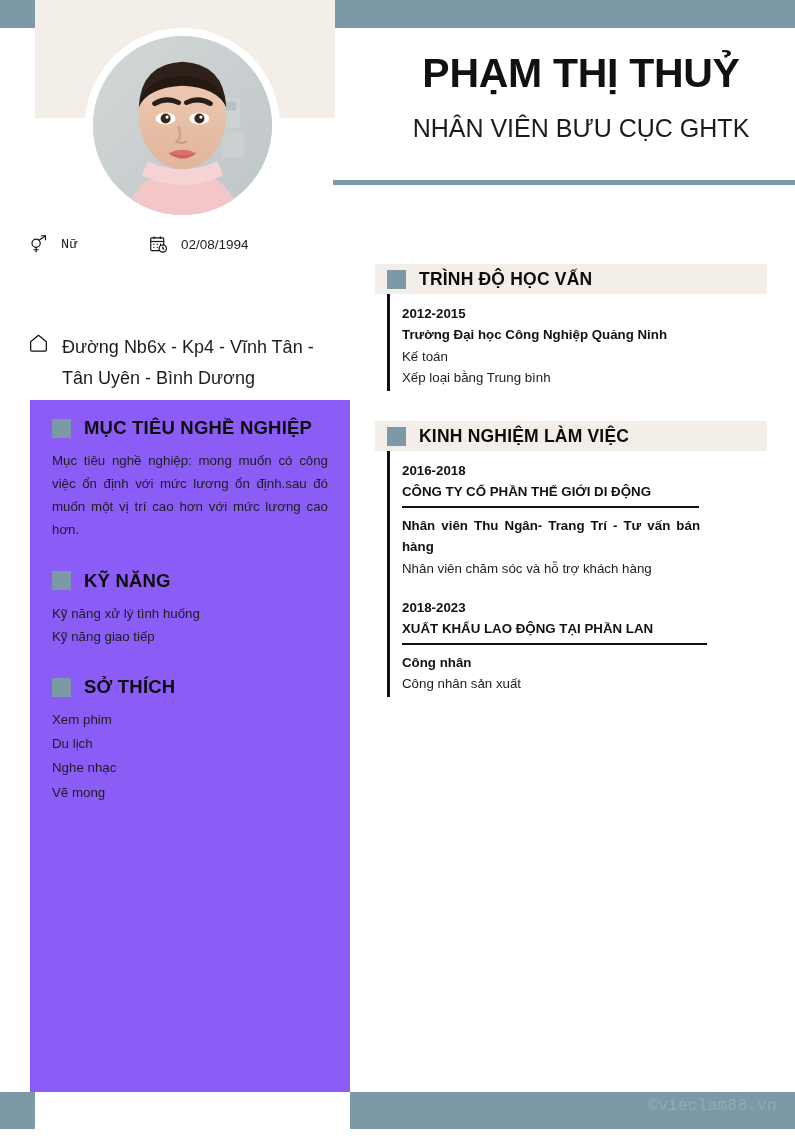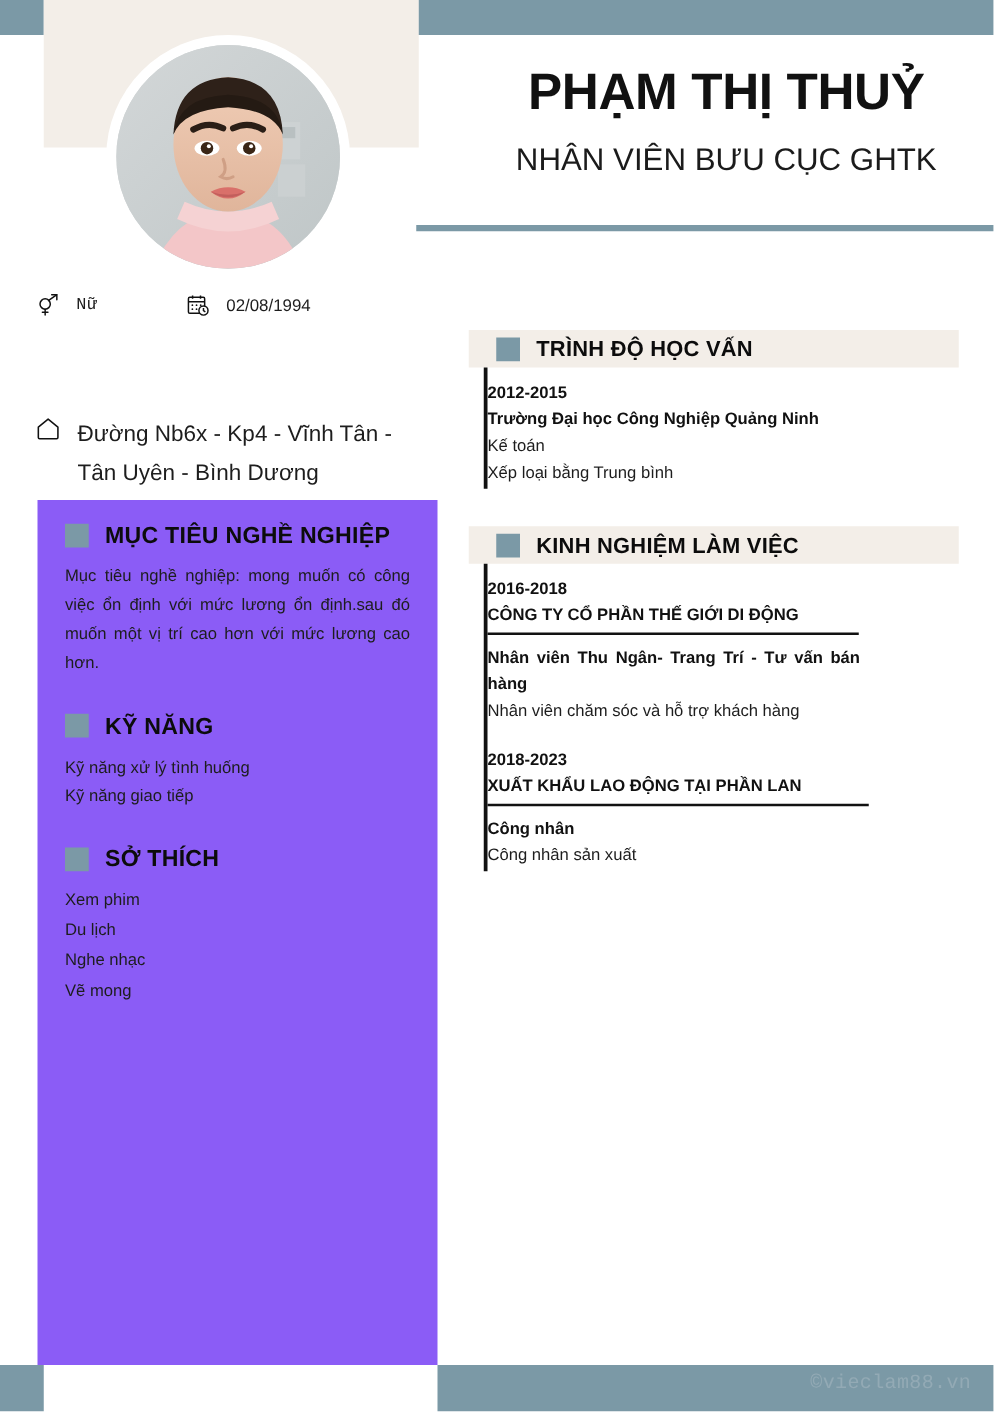--- a/index.html
+++ b/index.html
@@ -81,26 +81,26 @@
   }
   .job {
     position:absolute; left:21px; top:113px; width:420px;
     font-size:25px; color:#1b1b1b; text-align:center; line-height:1.2;
     white-space:nowrap;
   }
 
   .sec { position:absolute; left:25px; width:392px; }
   .sec-head {
     background:#f3eee8; height:30px; display:flex; align-items:center;
-    padding-left:22px; gap:13px;
+    padding-left:12px; gap:13px;
   }
   .sec-head .ttl {
     font-size:17.5px; font-weight:bold; color:#0c0c0c; letter-spacing:.2px;
   }
-  .tl { border-left:3px solid #111; margin-left:12px; padding-top:9px; }
+  .tl { border-left:3px solid #111; margin-left:12px; padding-left:12px; padding-top:9px; }
   .entry { padding-bottom:2px; }
   .entry + .entry { padding-top:16px; }
   .yr { font-size:13.3px; font-weight:bold; color:#111; line-height:1.6; }
   .org { font-size:13.3px; font-weight:bold; color:#111; line-height:1.6; }
   .org-ul { border-bottom:2px solid #111; padding-bottom:3px; margin-bottom:7px; }
   .org-ul.w1 { width:297px; }
   .org-ul.w2 { width:305px; }
   .role {
     font-size:13.3px; font-weight:bold; color:#111; line-height:1.62;
     text-align:justify; text-justify:inter-word; width:298px;

